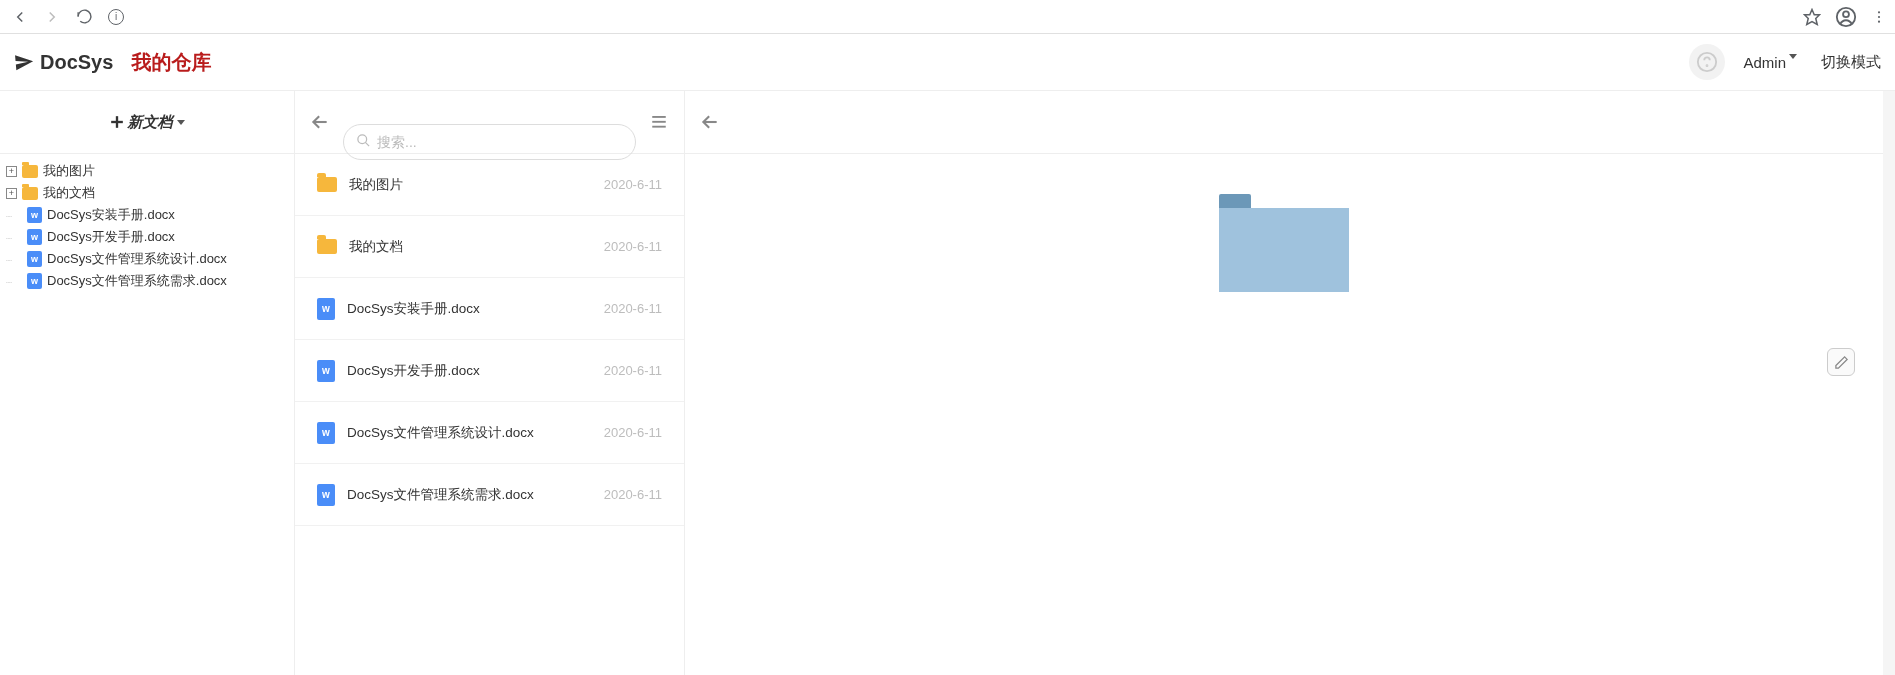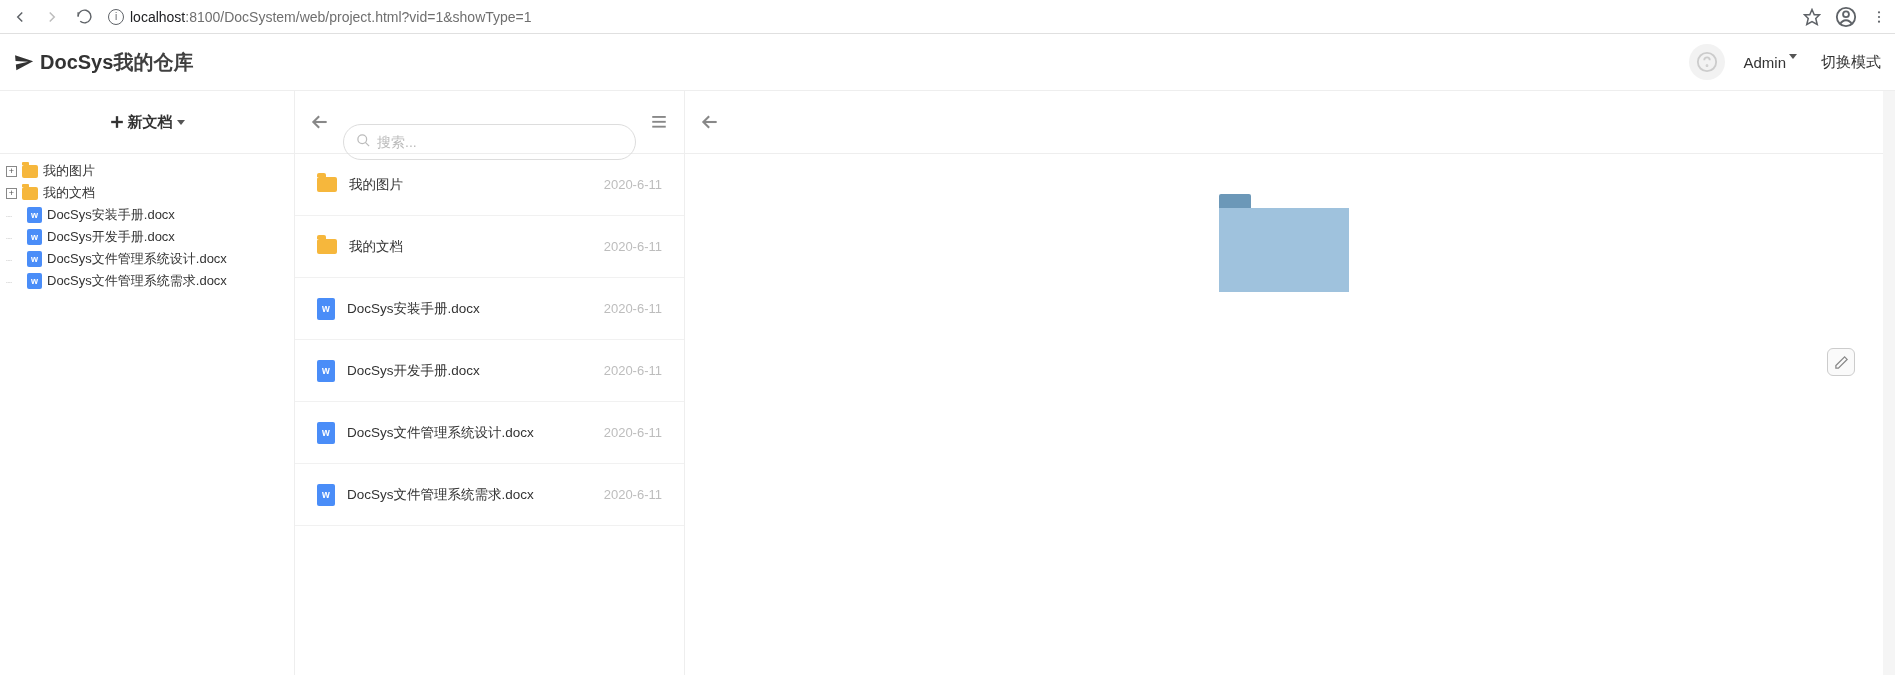--- a/index.html
+++ b/index.html
@@ -38,40 +38,41 @@
   .browser-bar .right-icons { display:flex; align-items:center; gap:14px; color:#5f6368; }
   .star-icon, .user-circle-icon, .kebab-icon { display:flex; align-items:center; justify-content:center; }
 
   
   .app-header {
     height:57px; display:flex; align-items:center; padding:0 14px;
     border-bottom:1px solid #eee;
   }
   .brand { display:flex; align-items:center; gap:6px; font-weight:bold; font-size:20px; color:#333; }
   .brand svg { transform: rotate(-5deg); }
-  .repo-title { font-size:20px; font-weight:bold; color:#404040; }
+  .repo-title { font-size:20px; font-weight:bold; margin-left:18px; color:#b91c1c; }
   .header-spacer { flex:1; }
   .avatar-circle {
     width:36px; height:36px; border-radius:50%; background:#f2f2f2;
     display:flex; align-items:center; justify-content:center; color:#bbb;
     margin-right:18px; font-size:20px; font-weight:bold;
   }
   .admin-dd { display:flex; gap:3px; color:#333; font-size:15px; cursor:pointer; margin-right:24px; }
   .switch-mode { color:#333; font-size:15px; cursor:pointer; }
 
   
   .main { display:flex; height:calc(100vh - 91px); }
   .tree-pane { width:295px; border-right:1px solid #eee; }
   .list-pane { width:390px; border-right:1px solid #eee; display:flex; flex-direction:column; }
   .detail-pane { flex:1; display:flex; flex-direction:column; position:relative; }
 
   
   .tree-toolbar {
     height:63px; display:flex; align-items:center; justify-content:center;
     border-bottom:1px solid #eee;
+    font-style:italic;
   }
   .new-doc-btn {
     display:flex; align-items:center; gap:4px; color:#333; font-size:15px; cursor:pointer; font-weight:bold;
   }
   .tree {
     padding:6px 6px;
   }
   .tree-row {
     display:flex; align-items:center; height:22px; gap:3px; cursor:pointer;
   }
@@ -170,23 +171,20 @@
   <div class="nav-btn enabled">
     <svg width="17" height="17" viewBox="0 0 24 24" fill="none" stroke="currentColor" stroke-width="2">
         <path d="M3 12a9 9 0 1 1 3 6.7"></path>
         <polyline points="3 18 3 12 9 12" transform="translate(0 6) scale(1 -1) translate(0 -18)" style="display:none"></polyline>
         <polyline points="3 4 3 10 9 10" transform="translate(0 2)" style="display:none"></polyline>
         <path d="M3 12V6l0 0"></path>
       </svg>
   </div>
   <div class="url-bar">
     <span class="info-icon">i</span>
-    <span>
-      <span class="host">localhost</span><span class="path">:8100/DocSystem/web/project.html?vid=1&amp;showType=1</span>
-    </span>
   </div>
   <div class="right-icons">
     <div class="star-icon">
       <svg width="18" height="18" viewBox="0 0 24 24" fill="none" stroke="currentColor" stroke-width="2">
           <polygon points="12 2 15 9 22 9 17 14 19 22 12 18 5 22 7 14 2 9 9 9"></polygon>
         </svg>
     </div>
     <div class="user-circle-icon">
       <svg width="22" height="22" viewBox="0 0 24 24" fill="none" stroke="currentColor" stroke-width="2">
           <circle cx="12" cy="12" r="10"></circle>

